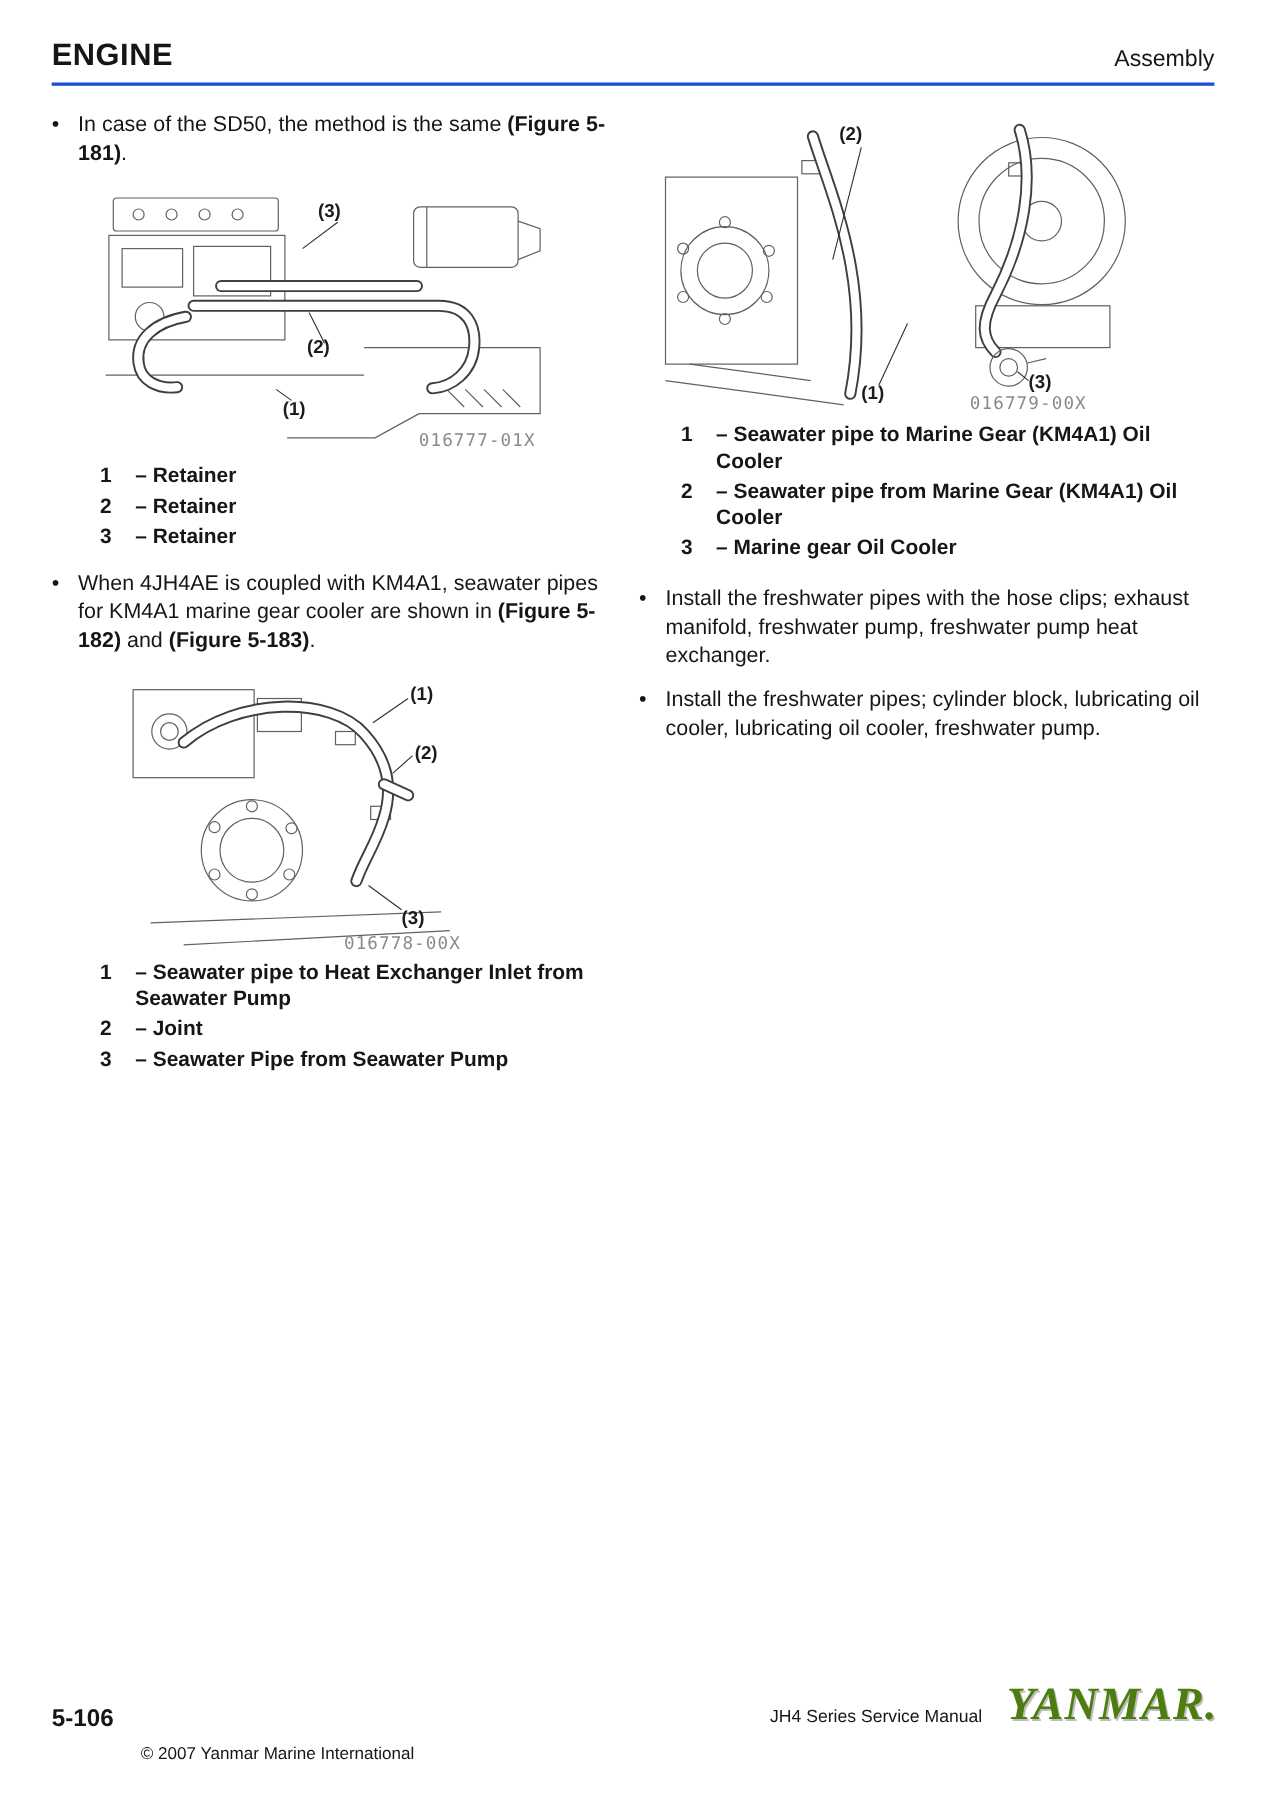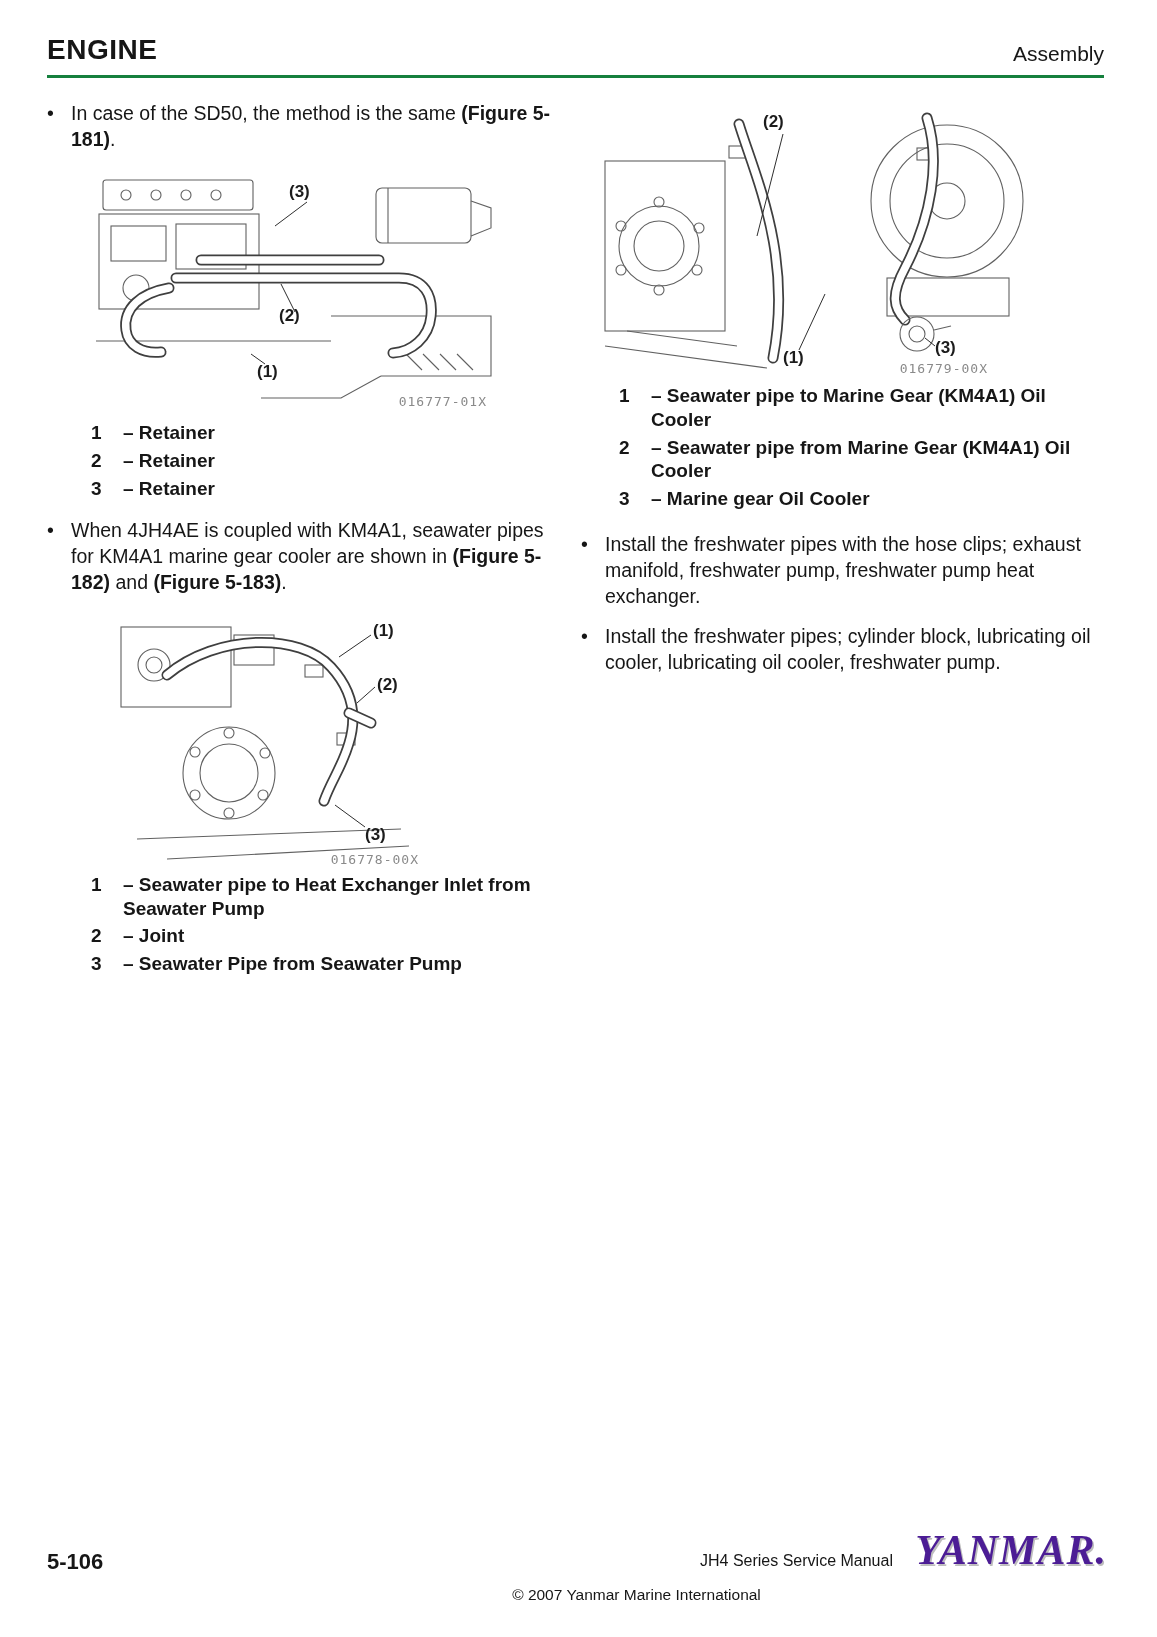--- a/index.html
+++ b/index.html
@@ -6,21 +6,21 @@
   html,body { background:#ffffff; }
   .page {
     position:relative; width:1157px; height:1637px; margin:0 auto;
     background:#ffffff; color:#161616; overflow:hidden;
     font-family:"Liberation Sans", sans-serif;
   }
   
   .header {
     position:absolute; left:47px; right:53px; top:34px;
     display:flex; justify-content:space-between; align-items:flex-end;
-    border-bottom:3px solid #15803d; padding-bottom:9px;
+    border-bottom:3px solid #1d4ed8; padding-bottom:9px;
   }
   .h-title   { font-size:28px; font-weight:bold; letter-spacing:.5px; }
   .h-section { font-size:21px; font-weight:normal; }
 
   
   .col-left  { position:absolute; left:47px;  top:100px; width:513px; }
   .col-right { position:absolute; left:581px; top:100px; width:527px; }
 
   .bullet { display:flex; font-size:19.5px; line-height:1.34; margin-bottom:12px; }
   .bullet-dot  { flex:none; width:24px; }
@@ -29,21 +29,21 @@
 
   
   .figure { position:relative; }
   .f181 { width:420px; height:255px; margin:14px 0 0 34px; }
   .f182 { width:320px; height:258px; margin:20px 0 0 62px; }
   .f183 { width:437px; height:278px; margin:6px 0 0 6px; }
   .svgart { display:block; width:100%; height:100%; }
 
   .callout { position:absolute; font-weight:bold; font-size:17px; color:#1c1c1c; }
   .img-code {
-    position:absolute; font-size:13px; color:#8a8a8a; letter-spacing:1px;
+    position:absolute; font-size:16px; color:#8a8a8a; letter-spacing:1px;
     font-family:"DejaVu Sans Mono", monospace;
   }
   .caption { text-align:center; font-size:19.5px; font-weight:bold; font-style:italic; margin:16px 0 12px; }
 
   .legend { margin-left:44px; font-size:19px; font-weight:bold; line-height:1.25; }
   .legend-item  { display:flex; margin-bottom:4px; }
   .legend-num   { flex:none; width:32px; }
   .legend-label { flex:1; }
 
   
@@ -51,24 +51,24 @@
   .po  { stroke:#3f3f3f; stroke-width:11;  fill:none; stroke-linecap:round; }
   .pi  { stroke:#ffffff; stroke-width:7.5; fill:none; stroke-linecap:round; }
   .ldr { stroke:#2e2e2e; stroke-width:1; fill:none; }
 
   
   .footer-page   { position:absolute; left:47px;  top:1549px; font-size:22px; font-weight:bold; }
   .footer-manual { position:absolute; left:700px; top:1552px; font-size:16px; }
   .footer-logo   {
     position:absolute; right:50px; top:1526px;
     font-size:42px; font-weight:bold; font-style:italic; letter-spacing:1px;
-    color:#4c1d95; text-shadow:1.5px 1.5px 0 #bdbdbd;
+    color:#4d7c0f; text-shadow:1.5px 1.5px 0 #bdbdbd;
     font-family:"Liberation Serif", serif;
   }
-  .footer-copy { position:absolute; left:128px; right:12px; top:1586px; text-align:center; font-size:15.5px; }
+  .footer-copy { position:absolute; left:128px; right:12px; top:1586px; font-size:15.5px; }
 </style>
 </head>
 <body>
 
 <div class="page">
 
   <div class="header">
     <span class="h-title">ENGINE</span>
     <span class="h-section">Assembly</span>
   </div>

